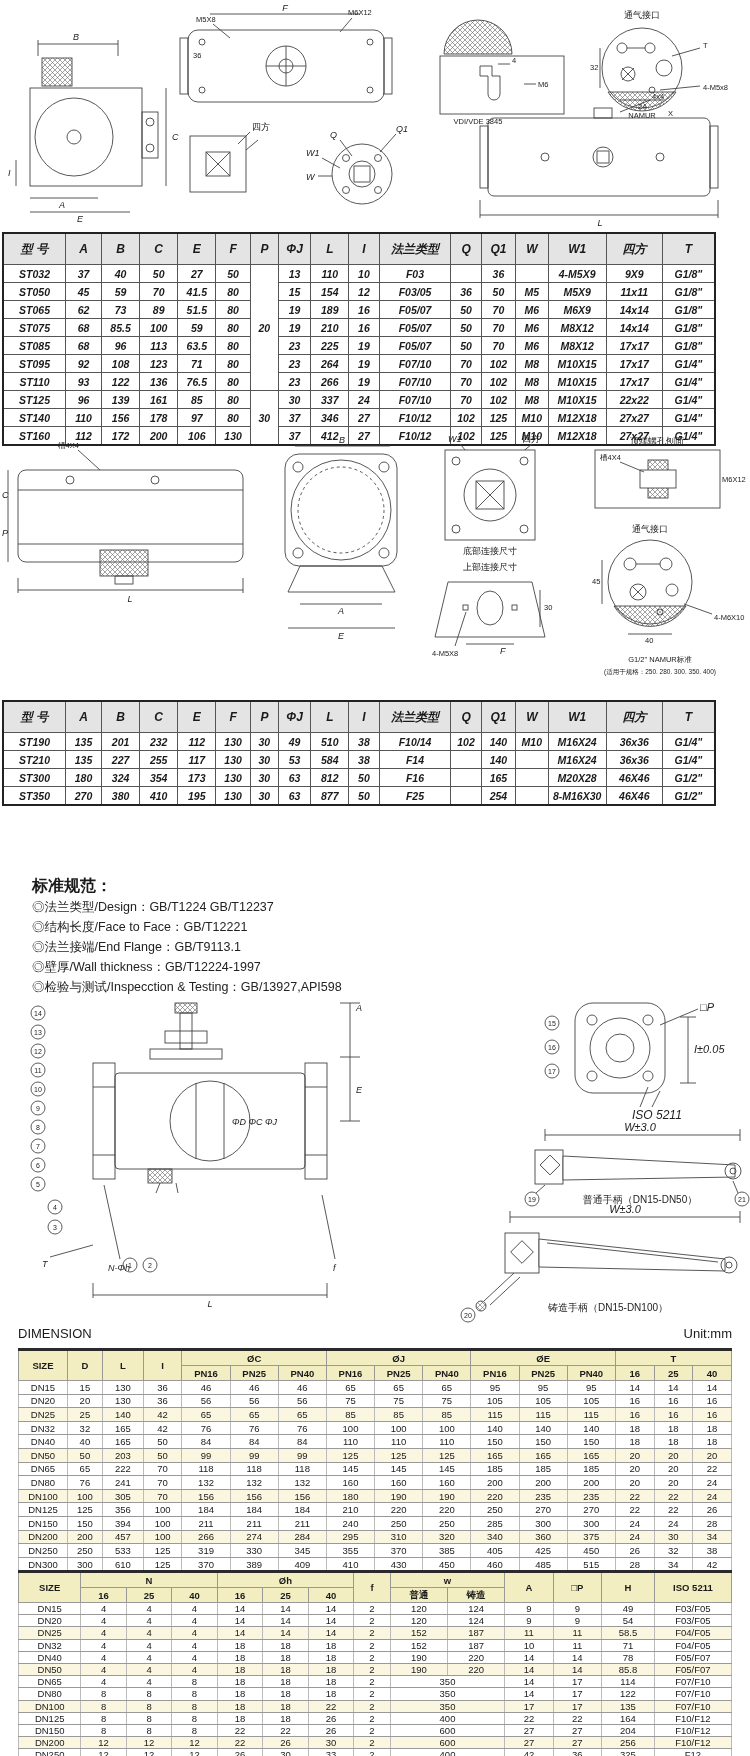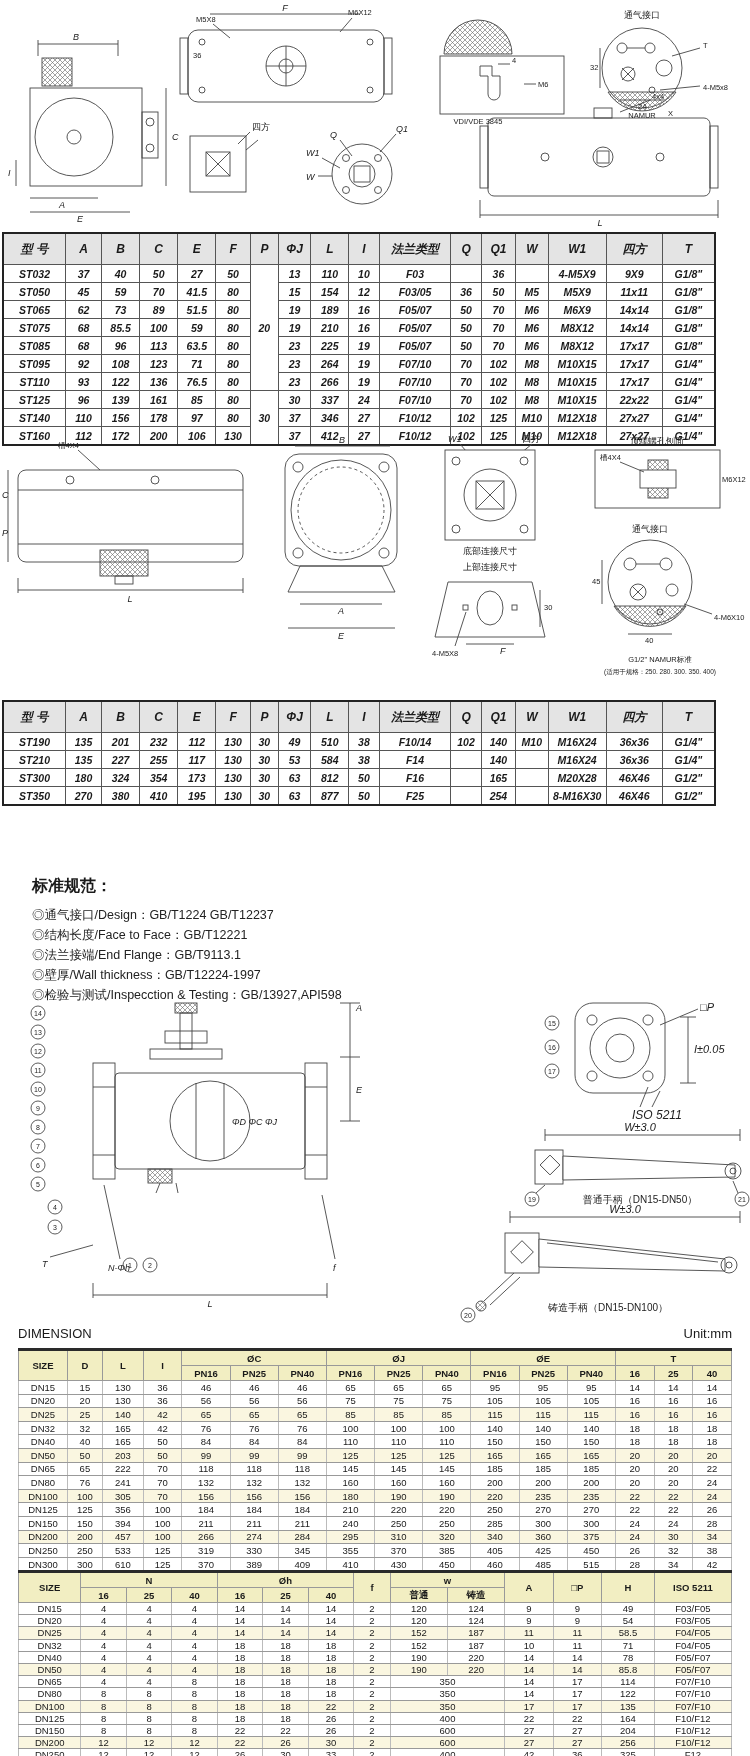--- a/index.html
+++ b/index.html
@@ -16,21 +16,21 @@
   .eng-wrap{position:absolute;left:2px;width:714px;}
   table.eng-table{width:100%;border-collapse:collapse;table-layout:fixed;
     font-style:italic;font-weight:bold;font-size:10.5px;
     border:2px solid #222;}
   table.eng-table th{background:#e4e4e4;border:1px solid #555;height:30px;
     font-size:12px;padding:0;text-align:center;}
   table.eng-table td{border:1px solid #555;text-align:center;padding:1px 0;
     height:15px;background:#fff;}
   
   #standards{position:absolute;left:32px;top:876px;width:600px;}
-  #standards .std-title{font-size:16px;font-weight:bold;margin-bottom:8px;}
+  #standards .std-title{font-size:16px;font-weight:bold;}
   #standards .std-item{font-size:12.5px;line-height:20px;color:#222;}
   
   #dim-head{position:absolute;left:18px;top:1326px;width:714px;display:flex;
     justify-content:space-between;font-size:13px;}
   .yellow-wrap{position:absolute;left:18px;width:714px;}
   table.dim-table{width:100%;border-collapse:collapse;table-layout:fixed;
     font-size:9.5px;border-top:3px solid #2a2a2a;border-bottom:3px solid #2a2a2a;
     border-left:1px solid #888;border-right:1px solid #888;}
   table.dim-table th{background:#f2eec2;border:1px solid #999;padding:0;
     font-weight:bold;font-size:9.5px;height:14px;}
@@ -603,21 +603,21 @@
             <td>8-M16X30</td>
             <td>46X46</td>
             <td>G1/2"</td>
           </tr>
         </tbody>
       </table>
   </div>
 
   <div id="standards">
     <div class="std-title">标准规范：</div>
-    <div class="std-item">◎通气接口/Design：GB/T1224  GB/T12237</div>
+    <div class="std-item">◎法兰类型/Design：GB/T1224  GB/T12237</div>
     <div class="std-item">◎结构长度/Face to Face：GB/T12221</div>
     <div class="std-item">◎法兰接端/End Flange：GB/T9113.1</div>
     <div class="std-item">◎壁厚/Wall thickness：GB/T12224-1997</div>
     <div class="std-item">◎检验与测试/Inspecction &amp; Testing：GB/13927,API598</div>
   </div>
 
   <svg class="dwg" style="top:995px" width="750" height="330" viewBox="0 0 750 330">
     <g fill="none" stroke="#444" stroke-width="0.9">
 
       <rect x="175" y="8" width="22" height="10" fill="url(#xh)"></rect>

